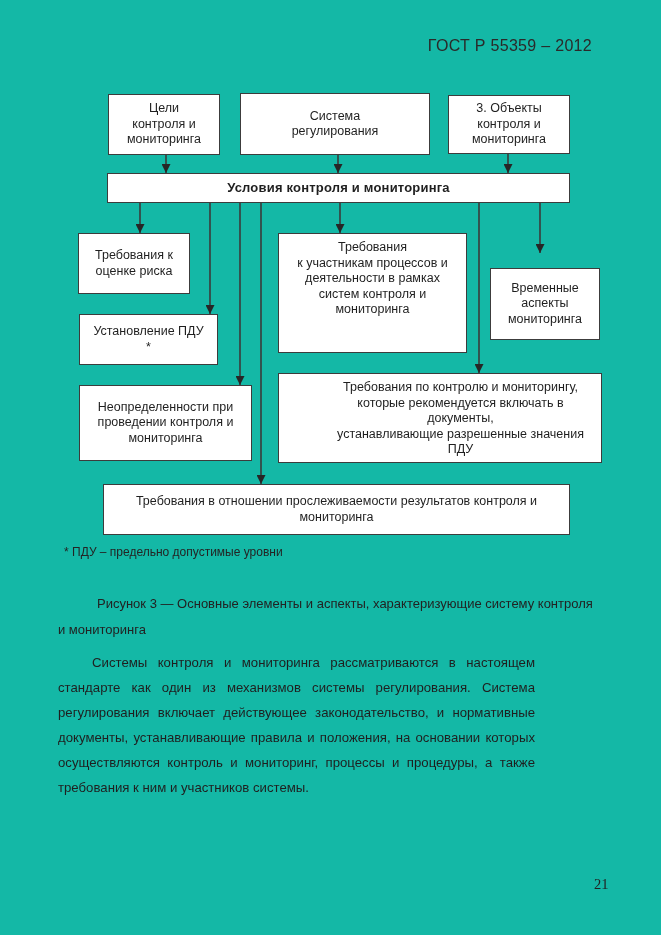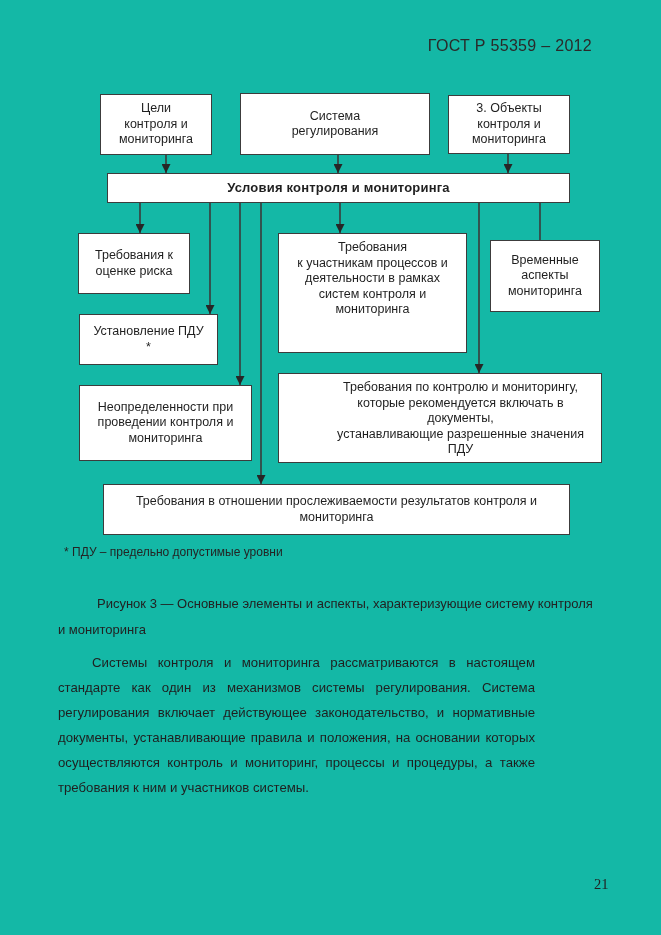--- a/index.html
+++ b/index.html
@@ -72,21 +72,21 @@
       <line x1="508" y1="154" x2="508" y2="173" marker-end="url(#ah)"></line>
       <line x1="140" y1="203" x2="140" y2="233" marker-end="url(#ah)"></line>
       <line x1="210" y1="203" x2="210" y2="314" marker-end="url(#ah)"></line>
       <line x1="240" y1="203" x2="240" y2="385" marker-end="url(#ah)"></line>
       <line x1="261" y1="203" x2="261" y2="484" marker-end="url(#ah)"></line>
       <line x1="340" y1="203" x2="340" y2="233" marker-end="url(#ah)"></line>
       <line x1="479" y1="203" x2="479" y2="373" marker-end="url(#ah)"></line>
       <line x1="540" y1="203" x2="540" y2="253" marker-end="url(#ah)"></line>
     </svg>
 
-    <div class="dbox" style="left:100px;top:94px;width:112px;height:61px;">Цели
+    <div class="dbox" style="left:108px;top:94px;width:112px;height:61px;">Цели
 контроля и
 мониторинга</div>
 
     <div class="dbox" style="left:240px;top:93px;width:190px;height:62px;text-align:center;">Система
 регулирования</div>
 
     <div class="dbox" style="left:448px;top:95px;width:122px;height:59px;">3. Объекты
 контроля и
 мониторинга</div>
 
@@ -101,21 +101,21 @@
     <div class="dbox" style="left:79px;top:385px;width:173px;height:76px;">Неопределенности при
 проведении контроля и
 мониторинга</div>
 
     <div class="dbox top" style="left:278px;top:233px;width:189px;height:120px;padding-top:6px;">Требования
 к участникам процессов и
 деятельности в рамках
 систем контроля и
 мониторинга</div>
 
-    <div class="dbox" style="left:490px;top:240px;width:110px;height:72px;">Временные
+    <div class="dbox" style="left:490px;top:268px;width:110px;height:72px;">Временные
 аспекты
 мониторинга</div>
 
     <div class="dbox top" style="left:278px;top:373px;width:324px;height:90px;padding-top:6px;padding-left:44px;">Требования по контролю и мониторингу,
 которые рекомендуется включать в документы,
 устанавливающие разрешенные значения ПДУ</div>
 
     <div class="dbox" style="left:103px;top:484px;width:467px;height:51px;">Требования в отношении прослеживаемости результатов контроля и
 мониторинга</div>
   </div>

